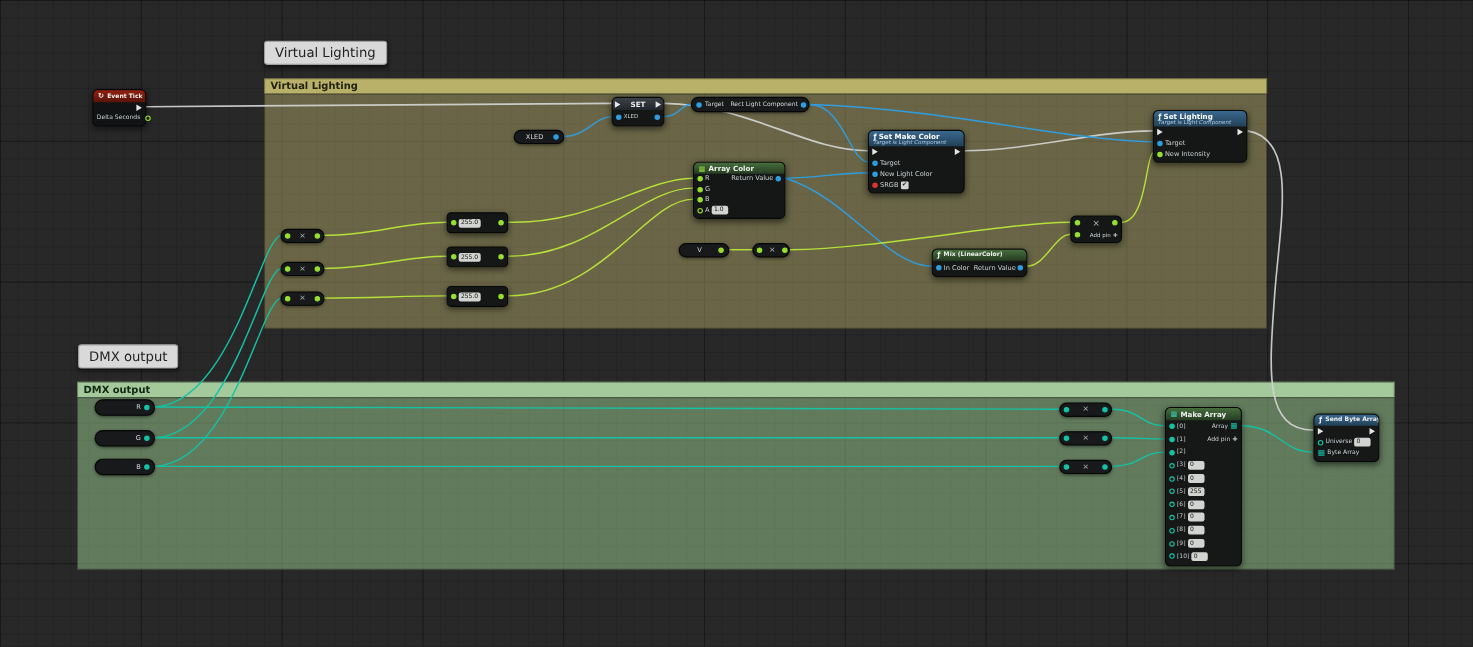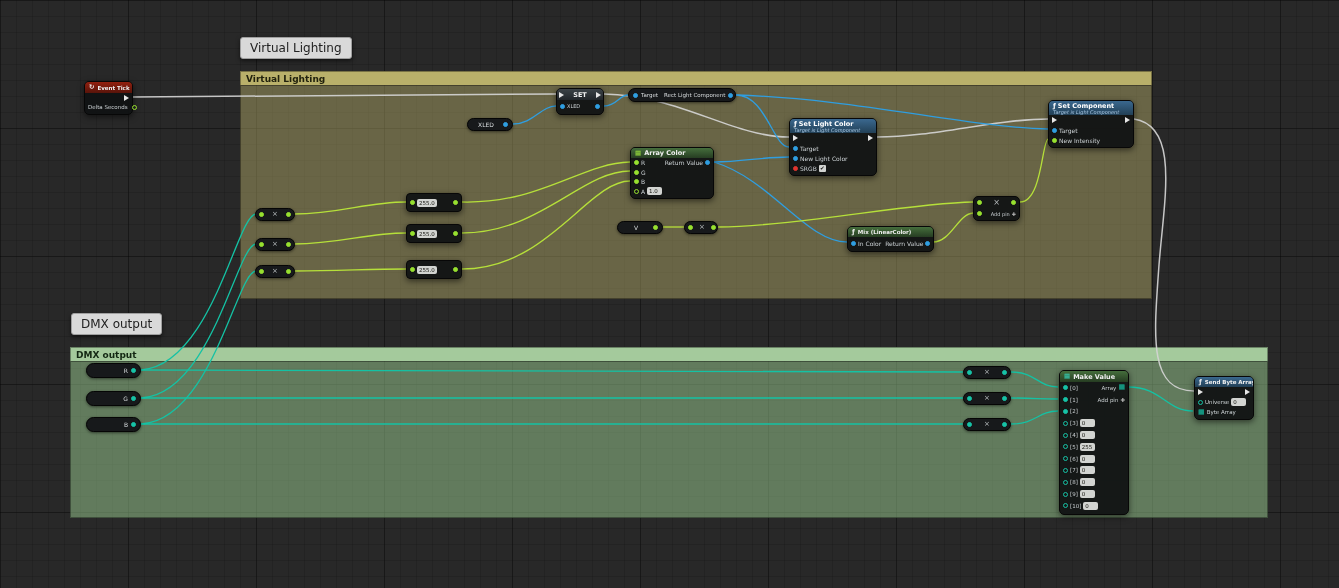--- a/index.html
+++ b/index.html
@@ -209,21 +209,21 @@
       <span class="pin sm green hollow"></span>
       <span>A</span>
       <span class="valbox">1.0</span>
     </div>
   </div>
 
   <div class="node" style="left:789px;top:118px;width:88px;">
     <div class="nheader2 hdr-func">
       <div class="t">
           <span class="ico">ƒ</span>
-        <span>Set Light Color</span>
+        <span>Set Make Color</span>
         </div>
       <div class="s">Target is Light Component</div>
     </div>
     <div class="nrow">
       <span class="exec"></span>
       <span class="grow"></span>
       <span class="exec"></span>
     </div>
     <div class="nrow">
       <span class="pin sm blue"></span>
@@ -251,21 +251,21 @@
       <span class="grow"></span>
       <span>Return Value</span>
       <span class="pin sm blue"></span>
     </div>
   </div>
 
   <div class="node" style="left:1048px;top:100px;width:86px;">
     <div class="nheader2 hdr-func">
       <div class="t">
           <span class="ico">ƒ</span>
-        <span>Set Component</span>
+        <span>Set Lighting</span>
         </div>
       <div class="s">Target is Light Component</div>
     </div>
     <div class="nrow">
       <span class="exec"></span>
       <span class="grow"></span>
       <span class="exec"></span>
     </div>
     <div class="nrow">
       <span class="pin sm blue"></span>
@@ -382,21 +382,21 @@
     <span class="pin sm teal"></span>
       <span class="grow"></span>
     <span class="mult">×</span>
       <span class="grow"></span>
     <span class="pin sm teal"></span>
   </div>
 
   <div class="node" style="left:1059px;top:370px;width:70px;">
     <div class="nheader hdr-pure">
       <span class="ico" style="color:#35d0b8;">▦</span>
-      <span>Make Value</span>
+      <span>Make Array</span>
     </div>
     <div class="ma-row">
       <span class="pin sm teal"></span>
       <span>[0]</span>
       <span class="grow"></span>
       <span>Array</span>
       <span class="gridpin">▦</span>
     </div>
     <div class="ma-row">
       <span class="pin sm teal"></span>

